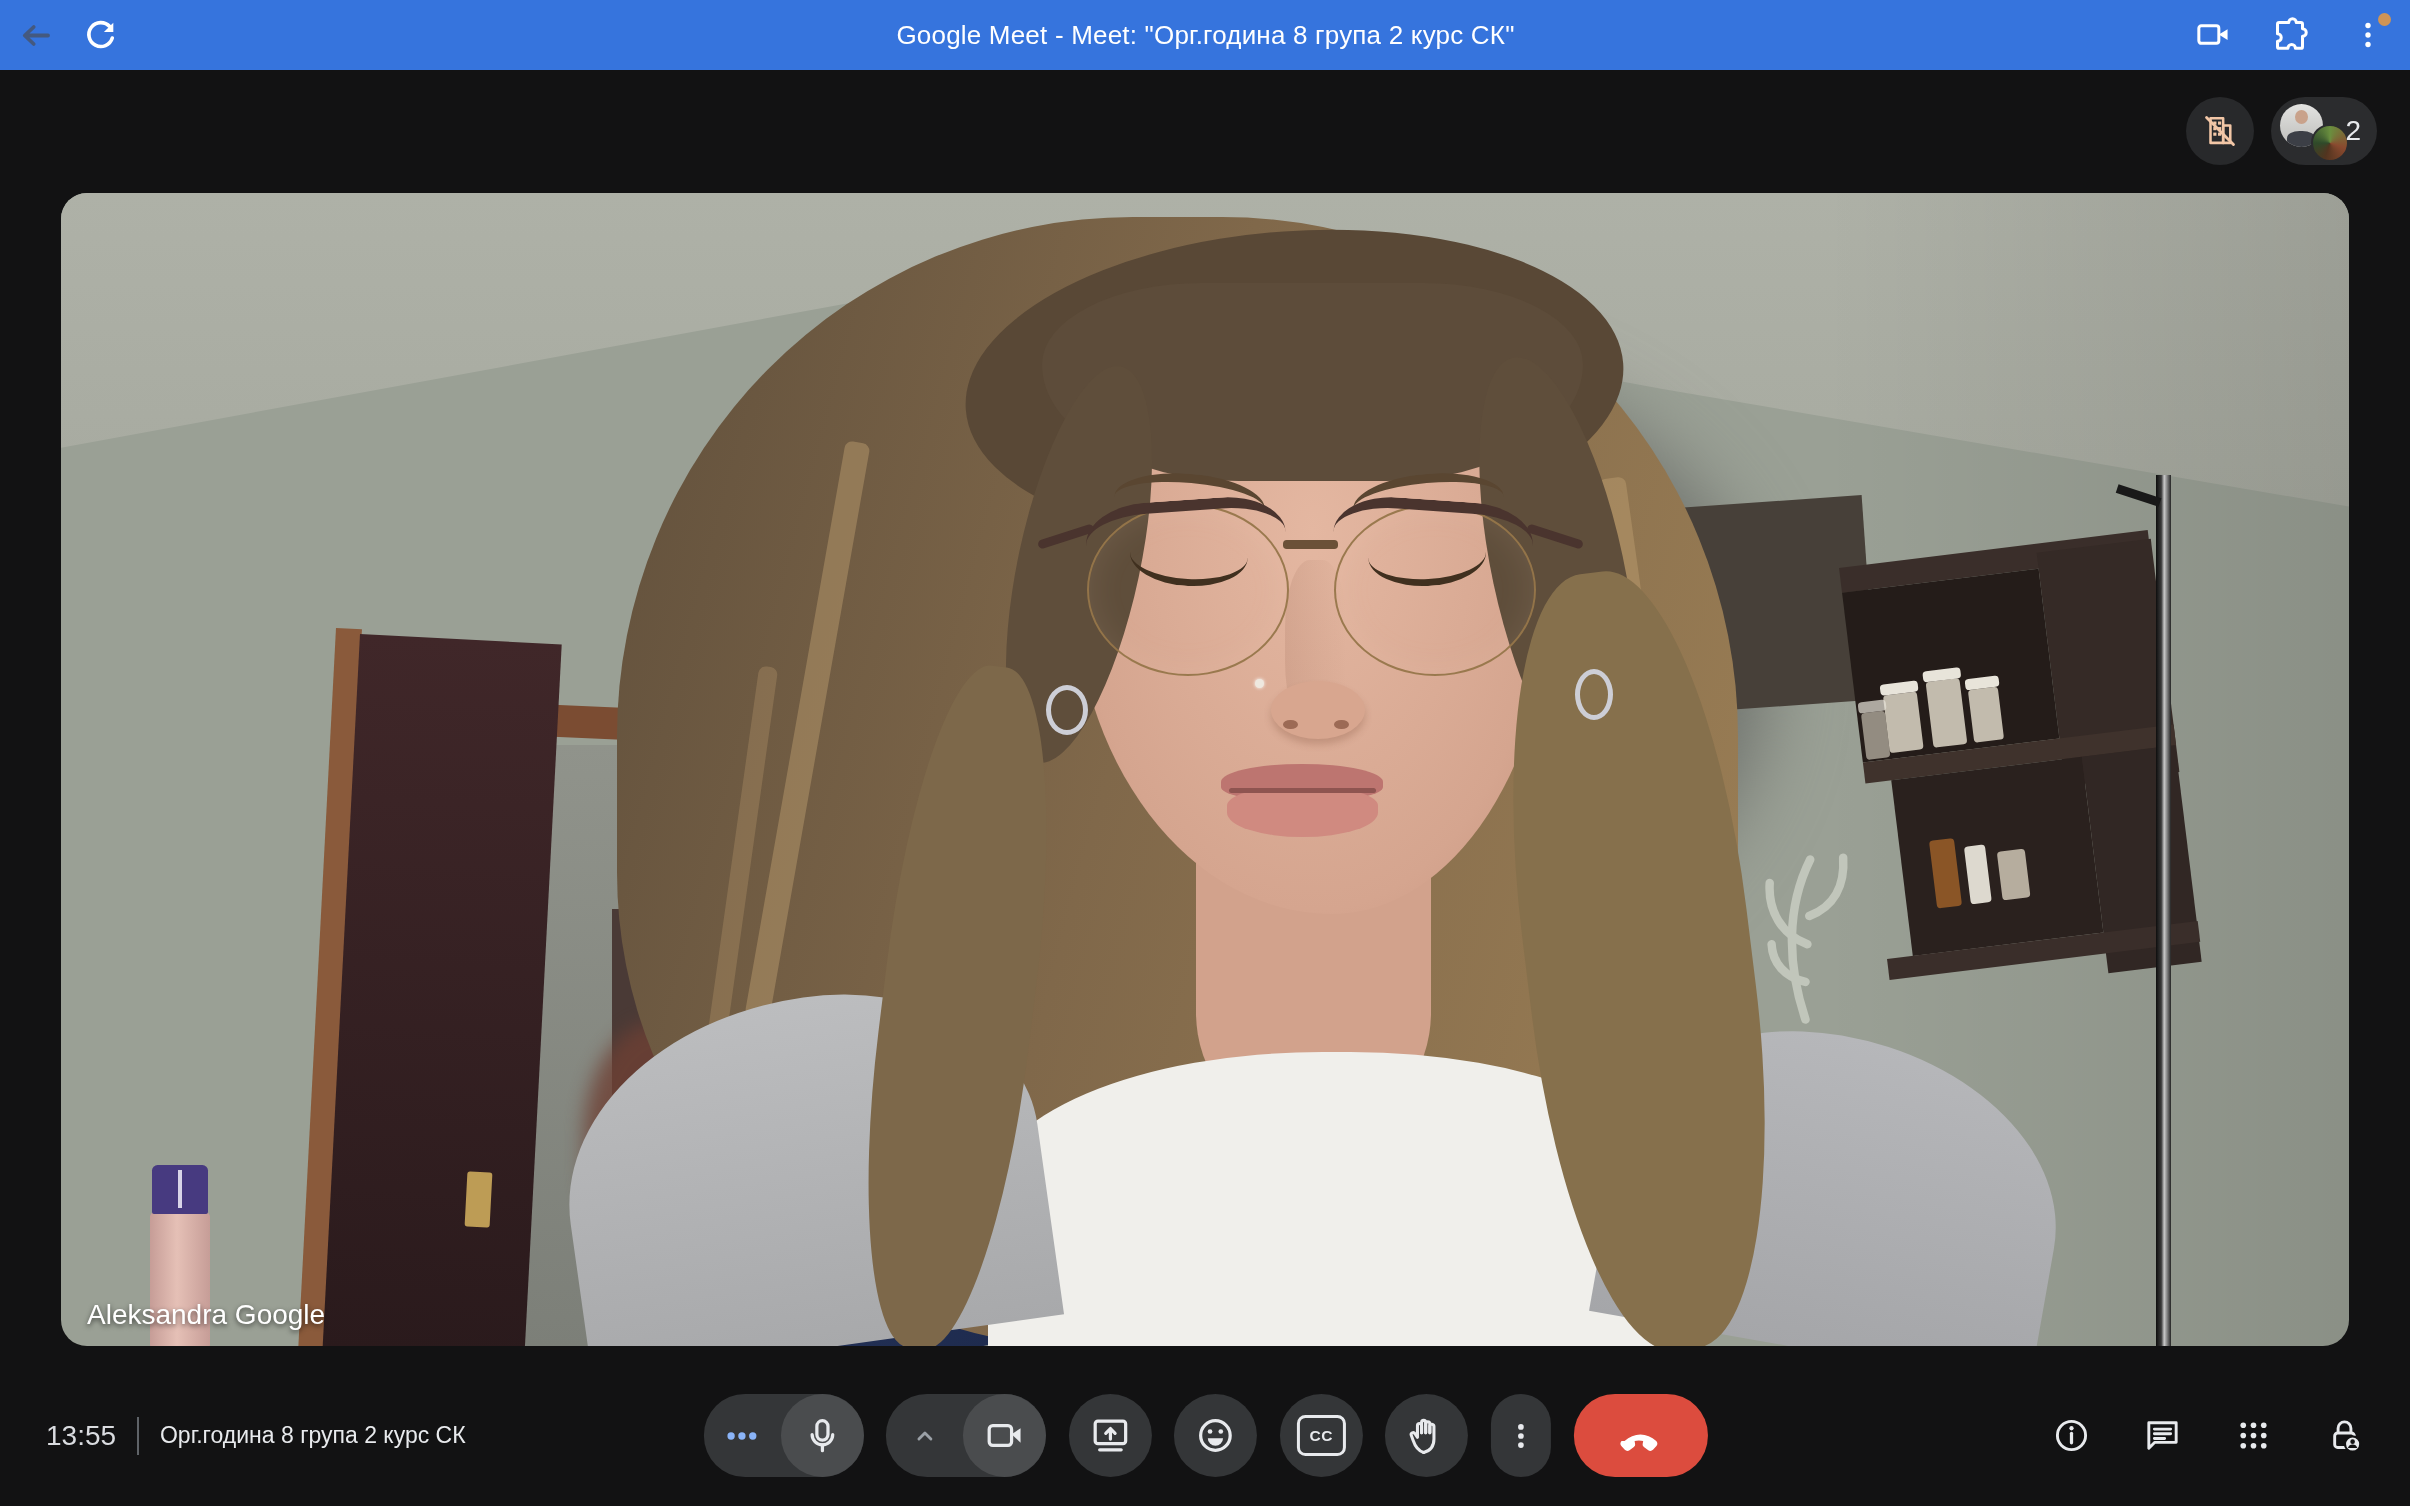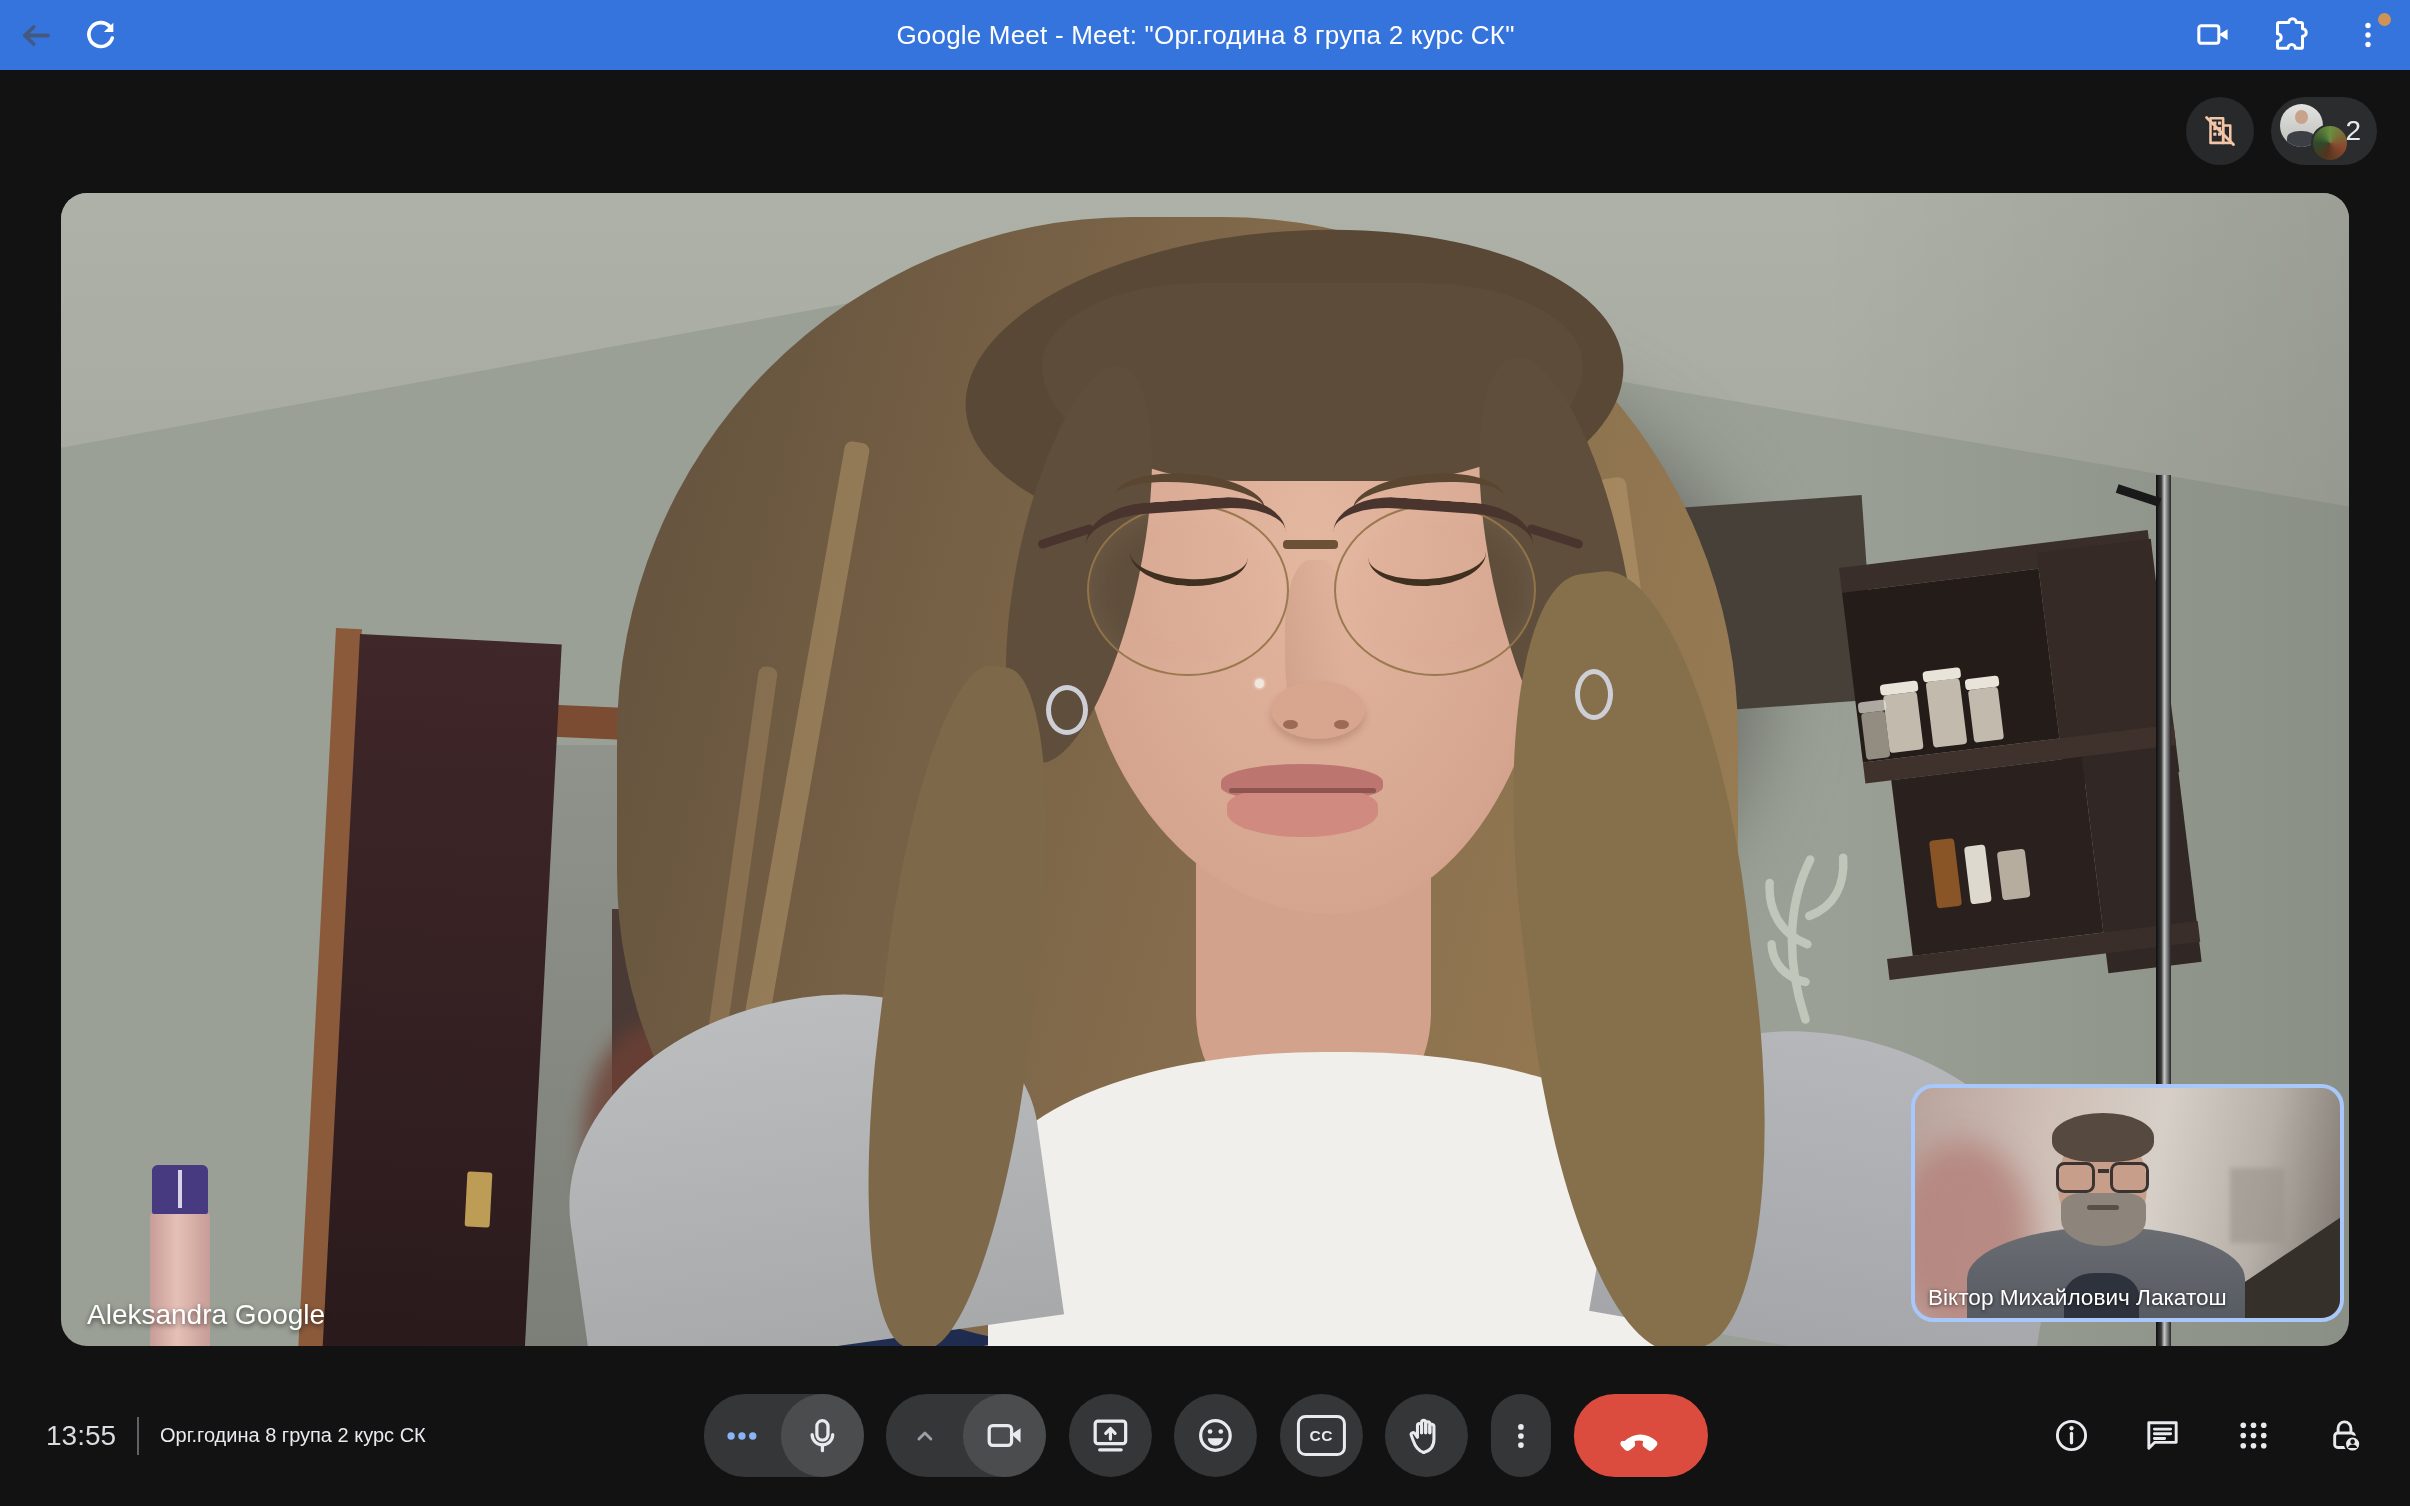--- a/index.html
+++ b/index.html
@@ -114,21 +114,21 @@
   .pman-mouth{left:172px;top:117px;width:32px;height:4.7px;background:#5a4f46;border-radius:2.8px;}
   .pglass{position:absolute;width:33px;height:25.4px;border:3.8px solid #3a3330;border-radius:8.5px;}
   .pbridge{left:183px;top:81px;width:11.3px;height:3.8px;background:#3a3330;}
   .pip-label{left:13px;bottom:7.5px;color:#fff;font-size:22.6px;text-shadow:0 0.9px 3.8px rgba(0,0,0,.7);z-index:5;}
 
   
   .bar{left:0;top:1309px;width:2411px;height:113px;}
   .bar-left{position:absolute;left:46px;top:0;height:113px;display:flex;align-items:center;}
   .bar-time{color:#dadce0;font-size:28px;}
   .bar-div{width:1.9px;height:38px;background:#5f6368;margin:0 21px;}
-  .bar-title{color:#e8eaed;font-size:20px;}
+  .bar-title{color:#e8eaed;font-size:23px;}
   .bar-center{position:absolute;left:50%;top:0;transform:translateX(-50%);height:113px;display:flex;align-items:center;gap:22.6px;}
   .grp{height:83px;border-radius:41px;background:#343638;display:flex;align-items:center;}
   .grp-side{width:77px;display:flex;align-items:center;justify-content:center;cursor:pointer;}
   .grp-main{width:83px;height:83px;border-radius:50%;background:#4a4c4e;display:flex;align-items:center;justify-content:center;cursor:pointer;}
   .cbtn{width:83px;height:83px;border-radius:50%;background:#343638;display:flex;align-items:center;justify-content:center;cursor:pointer;}
   .cbtn-narrow{width:60px;height:83px;border-radius:30px;background:#343638;display:flex;align-items:center;justify-content:center;cursor:pointer;}
   .endbtn{width:134px;height:83px;border-radius:41px;background:#dc4c3e;display:flex;align-items:center;justify-content:center;cursor:pointer;}
   .ccbox{width:43px;height:35px;border:3.3px solid #e8eaed;border-radius:8.5px;display:flex;align-items:center;justify-content:center;
          color:#e8eaed;font-size:15.5px;font-weight:bold;letter-spacing:0.5px;}
   .bar-right{position:absolute;right:40px;top:0;height:113px;display:flex;align-items:center;gap:38px;}
@@ -283,35 +283,20 @@
   </div>
   <div class="a ppl-pill">
     <div class="a av1">
       <div class="suit"></div>
       <div class="head"></div>
     </div>
     <div class="a av2"></div>
     <div class="ppl-count">2</div>
   </div>
 
-  <div class="a pip">
-    <div class="a pip-pink"></div>
-    <div class="a pip-frame"></div>
-    <div class="a pip-dark"></div>
-    <div class="a pman-torso"></div>
-    <div class="a pman-collar"></div>
-    <div class="a pman-head"></div>
-    <div class="a pman-hair"></div>
-    <div class="a pman-beard"></div>
-    <div class="a pman-mouth"></div>
-    <div class="pglass a" style="left:141px;top:74px;"></div>
-    <div class="pglass a" style="left:195px;top:74px;"></div>
-    <div class="a pbridge"></div>
-    <div class="a pip-label">Віктор Михайлович Лакатош</div>
-  </div>
 
   <div class="a bar">
     <div class="bar-left">
       <span class="bar-time">13:55</span>
       <div class="bar-div"></div>
       <span class="bar-title">Орг.година 8 група 2 курс СК</span>
     </div>
 
     <div class="bar-center">
       <div class="grp">

